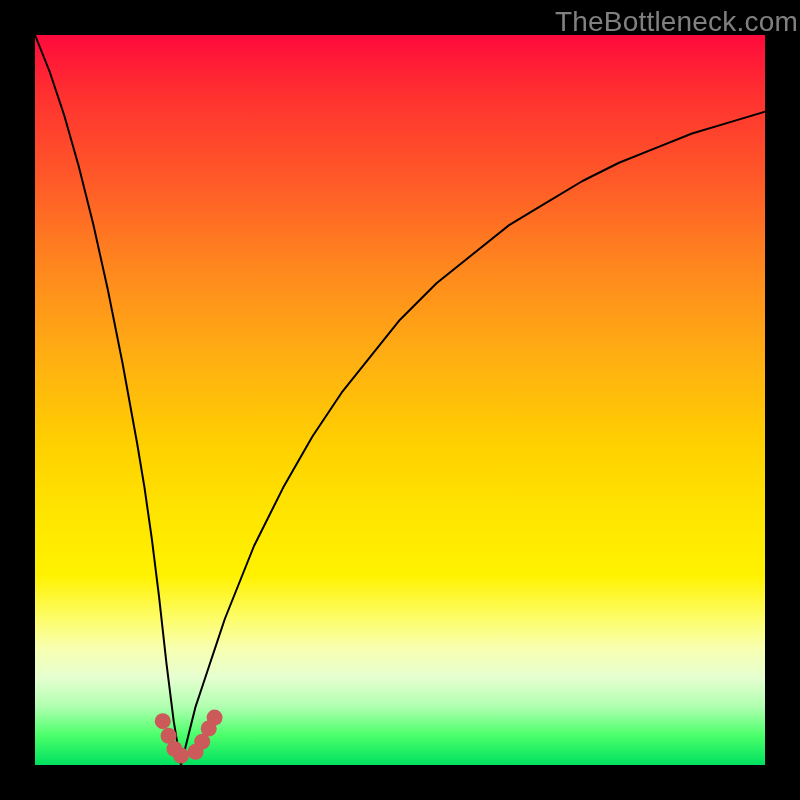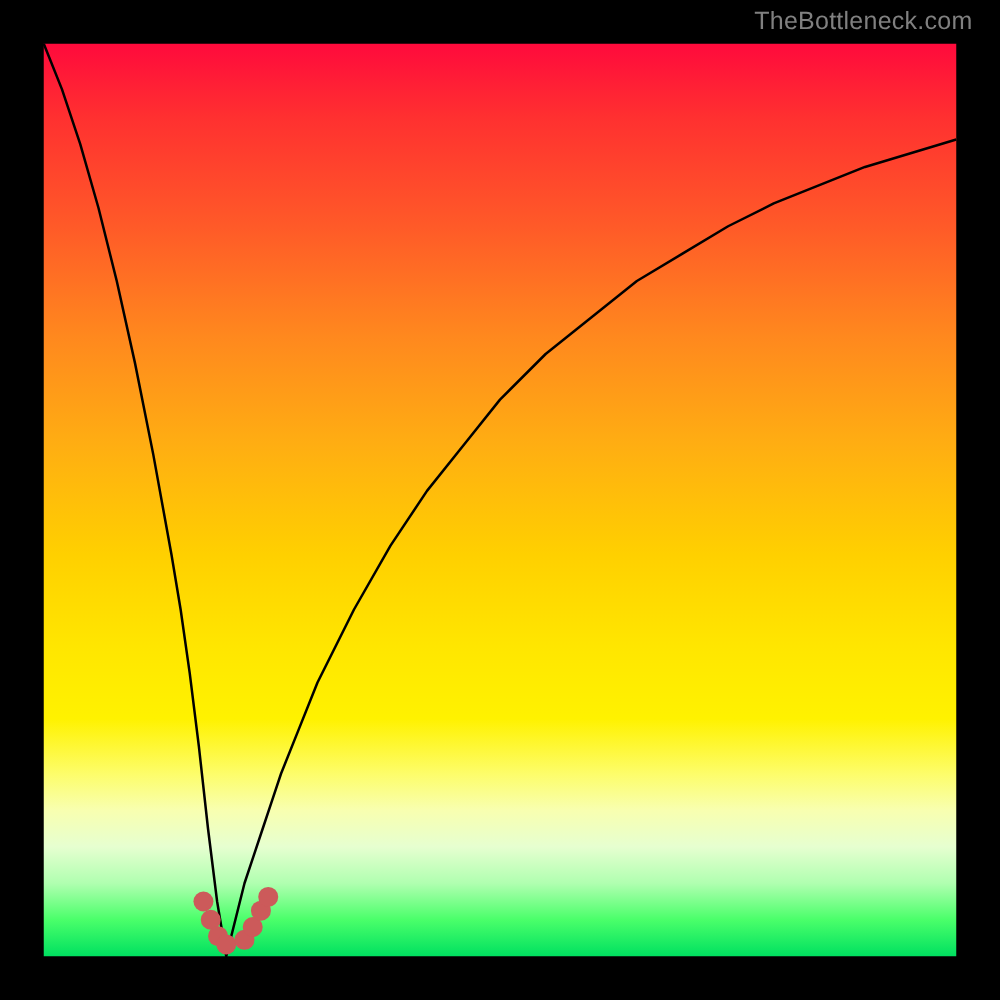--- a/index.html
+++ b/index.html
@@ -39,23 +39,23 @@
       #f8ffb0 84%,
       #e6ffd0 88%,
       #b0ffb0 92%,
       #4aff6a 96%,
       #00e060 100%
     );
   }
   .watermark {
     position: absolute;
     top: 6px;
-    right: 22px;
+    right: 2px;
     color: #808080;
-    font-size: 20px;
+    font-size: 28px;
     font-weight: 500;
     letter-spacing: 0.2px;
     user-select: none;
   }
   svg.curve {
     position: absolute;
     left: 0;
     top: 0;
     width: 730px;
     height: 730px;

